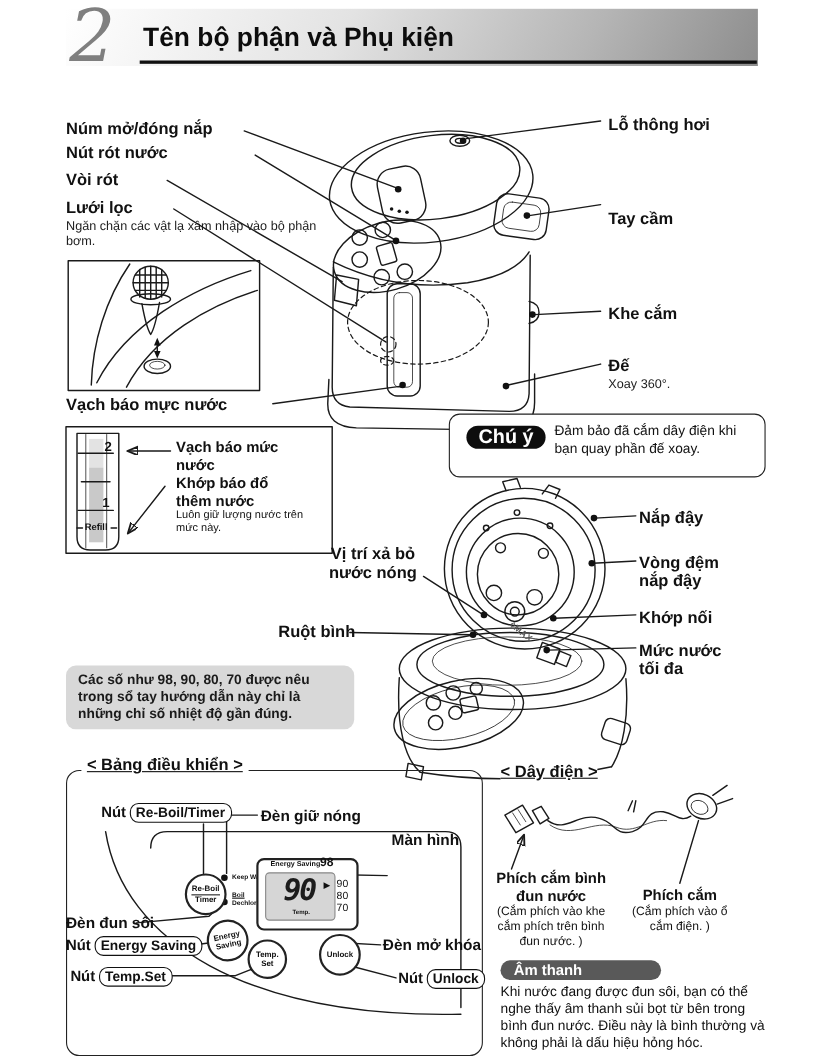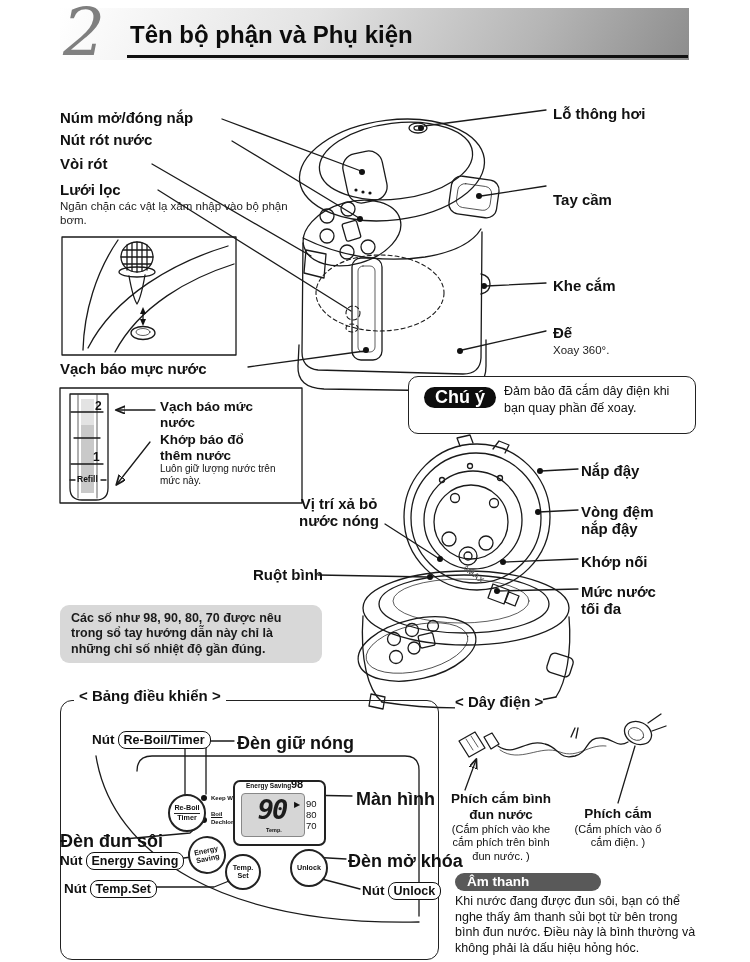--- a/index.html
+++ b/index.html
@@ -1,20 +1,20 @@
 <!DOCTYPE html>
 <html><head>
 <meta charset="utf-8">
 <style>
   html,body{margin:0;padding:0;background:#fff;}
   .page{position:relative;width:750px;height:962px;background:#fff;overflow:hidden;
         font-family:"Liberation Sans","DejaVu Sans",sans-serif;color:#111;}
   .abs{position:absolute;}
   .b15{font-size:15px;font-weight:bold;line-height:1.15;}
-  .b14{font-size:18px;font-weight:bold;line-height:1.15;}
+  .b14{font-size:14px;font-weight:bold;line-height:1.15;}
   .b13{font-size:13.5px;font-weight:bold;line-height:1.15;}
   .desc{font-size:11.5px;line-height:1.25;color:#1c1c1c;}
   .tiny{font-size:6px;font-weight:bold;line-height:1.2;}
   .art{position:absolute;left:0;top:0;}
   .art path,.art line,.art circle,.art ellipse,.art rect,.art polyline{
     fill:none;stroke:#1a1a1a;stroke-width:1.3;stroke-linecap:round;stroke-linejoin:round;}
   .art .thin{stroke-width:0.7;}
   .art .dash{stroke-dasharray:4 3;stroke-width:1.1;}
   .art .dot{fill:#111;stroke:none;}
   .art .fillg{fill:#c9c9c9;stroke:none;}
@@ -28,21 +28,21 @@
   .keycap{display:inline-block;border:1.5px solid #111;border-radius:8px;background:#fff;
     padding:0 5px;font-size:12.5px;font-weight:bold;line-height:16px;}
   .nutword{font-size:13.5px;font-weight:bold;margin-right:3px;}
   .caution-box{left:408px;top:376px;width:286px;height:56px;border:1.5px solid #222;border-radius:10px;background:#fff;}
   .caution-badge{left:424px;top:387px;width:72px;height:21px;background:#0d0d0d;color:#fff;
     border-radius:11px;font-size:18px;font-weight:bold;text-align:center;line-height:21px;}
   .caution-text{left:504px;top:383px;width:182px;font-size:12.5px;line-height:1.32;}
   .graynote{left:60px;top:605px;width:262px;background:#d8d8d8;border-radius:9px;
     padding:6px 11px;font-size:12.5px;font-weight:bold;line-height:1.22;color:#1a1a1a;box-sizing:border-box;}
   .panelbox{left:60px;top:700px;width:377px;height:258px;border:1.5px solid #222;border-radius:12px;}
-  .sectitle{font-size:15px;font-weight:bold;background:#fff;padding:0 5px;z-index:3;}
+  .sectitle{font-size:15px;font-weight:bold;background:#fff;padding:0 5px;z-index:3;text-decoration:underline;}
   .cbtn{border:2px solid #222;border-radius:50%;background:#fff;display:flex;flex-direction:column;
     align-items:center;justify-content:center;font-size:7.2px;font-weight:bold;text-align:center;
     line-height:1.12;z-index:2;}
   .disp{left:233px;top:780px;width:89px;height:62px;border:2px solid #222;border-radius:7px;background:#fff;z-index:2;}
   .lcd{left:241px;top:793px;width:62px;height:42px;background:#d6d6d6;border:1px solid #888;border-radius:4px;z-index:3;}
   .soundpill{left:455px;top:873px;width:146px;height:18px;background:#595959;border-radius:9px;
     color:#fff;font-size:13.5px;font-weight:bold;line-height:18px;padding-left:12px;box-sizing:border-box;}
   .soundtext{left:455px;top:894px;width:250px;font-size:12.5px;line-height:1.25;}
   .maxmark{left:462px;top:570px;font-size:8px;font-weight:bold;color:#555;transform:rotate(38deg);letter-spacing:0.5px;}
 </style>
@@ -276,21 +276,21 @@
 
   <div class="abs graynote">Các số như 98, 90, 80, 70 được nêu trong sổ tay hướng dẫn này chỉ là những chỉ số nhiệt độ gần đúng.</div>
 
   <div class="abs panelbox"></div>
   <div class="abs sectitle" style="left:74px;top:687px;">&lt; Bảng điều khiển &gt;</div>
 
   <div class="abs" style="left:92px;top:730px;">
     <span class="nutword">Nút</span><span class="keycap">Re-Boil/Timer</span>
   </div>
   <div class="abs b14" style="left:237px;top:733px;">Đèn giữ nóng</div>
-  <div class="abs b14" style="left:356px;top:789px;text-align:center;">Màn hình</div>
+  <div class="abs b14" style="left:356px;top:755px;text-align:center;">Màn hình</div>
   <div class="abs b14" style="left:60px;top:831px;">Đèn đun sôi</div>
   <div class="abs" style="left:60px;top:851px;">
     <span class="nutword">Nút</span><span class="keycap">Energy Saving</span>
   </div>
   <div class="abs" style="left:64px;top:879px;">
     <span class="nutword">Nút</span><span class="keycap">Temp.Set</span>
   </div>
   <div class="abs b14" style="left:348px;top:851px;">Đèn mở khóa</div>
   <div class="abs" style="left:362px;top:881px;text-align:right;">
     <span class="nutword">Nút</span><span class="keycap">Unlock</span>

